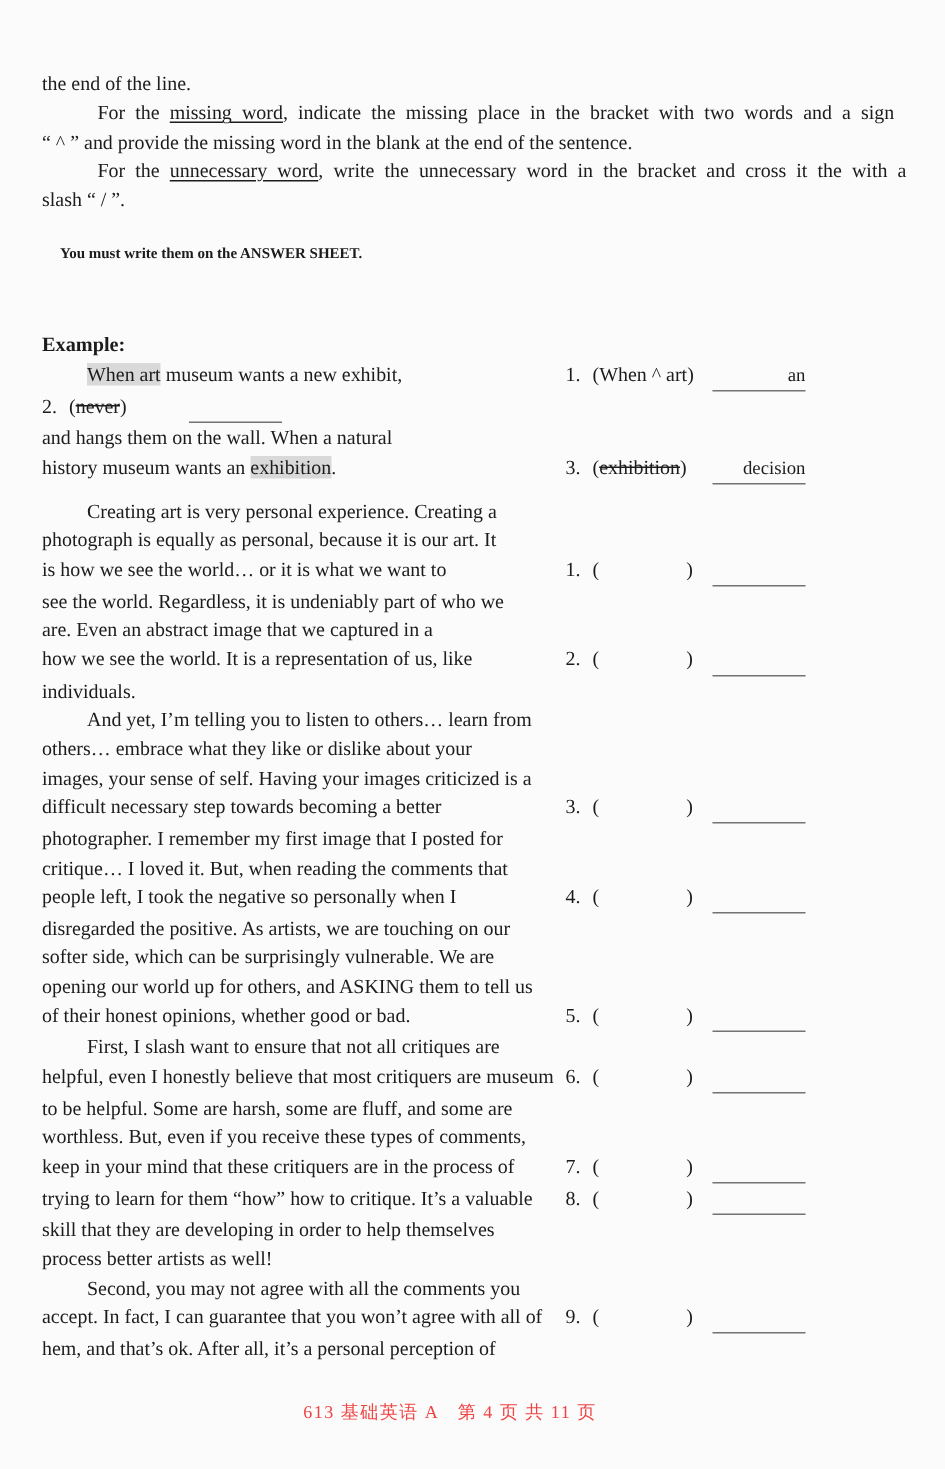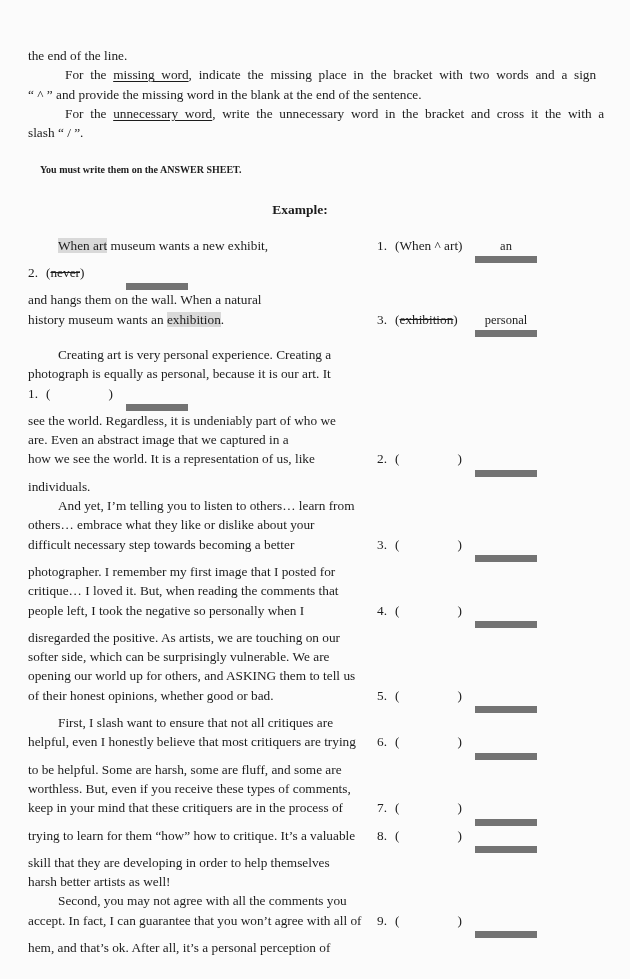--- a/index.html
+++ b/index.html
@@ -27,41 +27,40 @@
   .hl { background: var(--hl, #d9d9d9); }
   .u { text-decoration: underline; text-underline-offset: 2px; }
   .strike { text-decoration: line-through; }
 
   .annot { display: flex; align-items: baseline; flex: 0 0 165px; }
   .annot-num { flex: 0 0 18px; }
   .annot-bracket { flex: 0 0 80px; white-space: nowrap; }
   .bracket-gap { display: inline-block; width: 58px; }
   .annot-blank {
     flex: 0 0 62px;
-    border-bottom: 7px solid #737373;
-    text-align: center;
+    border-bottom: 1px solid #737373;
+    text-align: right;
     font-size: 12.5px;
     white-space: nowrap;
     overflow: hidden;
   }
 
   .notice {
     font-weight: bold;
     font-size: 10px;
     line-height: 20px;
     margin: 18px 0 0 12px;
   }
   .ex-heading {
     font-weight: bold;
     font-size: 13.5px;
     line-height: 19.3px;
-    margin-top: 20px;
-    text-align: center;
-  }
-  .example { margin-top: 16px; }
+    margin-top: 40px;
+  }
+  .example { margin-top: 0; }
   .passage { margin-top: 8px; }
   .footer {
     text-align: center;
     font-size: 12px;
     color: #ef4444;
     margin-top: 24px;
     letter-spacing: 1px;
   }
 </style>
 </head>
@@ -107,34 +106,35 @@
         </span>
       </div>
       <div class="line">
         <span class="ltext"><span>and hangs them on the wall. When a natural</span></span>
       </div>
       <div class="line">
         <span class="ltext"><span>history museum wants an </span><span class="hl">exhibition</span><span>.</span></span>
         <span class="annot">
           <span class="annot-num">3.</span>
           <span class="annot-bracket">(<span class="strike">exhibition</span>)</span>
-          <span class="annot-blank">personal</span>
+          <span class="annot-blank">decision</span>
         </span>
       </div>
     </div>
 
   <div class="passage" id="passage">
       <div>
         <div class="line indent">
           <span class="ltext"><span>Creating art is very personal experience. Creating a</span></span>
         </div>
         <div class="line">
           <span class="ltext"><span>photograph is equally as personal, because it is our art. It</span></span>
         </div>
         <div class="line">
+          <span class="ltext"><span>is how we see the world… or it is what we want to</span></span>
           <span class="annot">
             <span class="annot-num">1.</span>
             <span class="annot-bracket">(<span class="bracket-gap"></span>)</span>
             <span class="annot-blank">&nbsp;</span>
           </span>
         </div>
         <div class="line">
           <span class="ltext"><span>see the world. Regardless, it is undeniably part of who we</span></span>
         </div>
         <div class="line">
@@ -153,20 +153,23 @@
         </div>
       </div>
       <div>
         <div class="line indent">
           <span class="ltext"><span>And yet, I’m telling you to listen to others… learn from</span></span>
         </div>
         <div class="line">
           <span class="ltext"><span>others… embrace what they like or dislike about your</span></span>
         </div>
         <div class="line">
+          <span class="ltext"><span>images, your sense of self. Having your images criticized is a</span></span>
+        </div>
+        <div class="line">
           <span class="ltext"><span>difficult necessary step towards becoming a better</span></span>
           <span class="annot">
             <span class="annot-num">3.</span>
             <span class="annot-bracket">(<span class="bracket-gap"></span>)</span>
             <span class="annot-blank">&nbsp;</span>
           </span>
         </div>
         <div class="line">
           <span class="ltext"><span>photographer. I remember my first image that I posted for</span></span>
         </div>
@@ -197,21 +200,21 @@
             <span class="annot-bracket">(<span class="bracket-gap"></span>)</span>
             <span class="annot-blank">&nbsp;</span>
           </span>
         </div>
       </div>
       <div>
         <div class="line indent">
           <span class="ltext"><span>First, I slash want to ensure that not all critiques are</span></span>
         </div>
         <div class="line">
-          <span class="ltext"><span>helpful, even I honestly believe that most critiquers are trying</span></span>
+          <span class="ltext"><span>helpful, even I honestly believe that most critiquers are museum</span></span>
           <span class="annot">
             <span class="annot-num">6.</span>
             <span class="annot-bracket">(<span class="bracket-gap"></span>)</span>
             <span class="annot-blank">&nbsp;</span>
           </span>
         </div>
         <div class="line">
           <span class="ltext"><span>to be helpful. Some are harsh, some are fluff, and some are</span></span>
         </div>
         <div class="line">
@@ -230,21 +233,21 @@
           <span class="annot">
             <span class="annot-num">8.</span>
             <span class="annot-bracket">(<span class="bracket-gap"></span>)</span>
             <span class="annot-blank">&nbsp;</span>
           </span>
         </div>
         <div class="line">
           <span class="ltext"><span>skill that they are developing in order to help themselves</span></span>
         </div>
         <div class="line">
-          <span class="ltext"><span>harsh better artists as well!</span></span>
+          <span class="ltext"><span>process better artists as well!</span></span>
         </div>
       </div>
       <div>
         <div class="line indent">
           <span class="ltext"><span>Second, you may not agree with all the comments you</span></span>
         </div>
         <div class="line">
           <span class="ltext"><span>accept. In fact, I can guarantee that you won’t agree with all of</span></span>
           <span class="annot">
             <span class="annot-num">9.</span>

